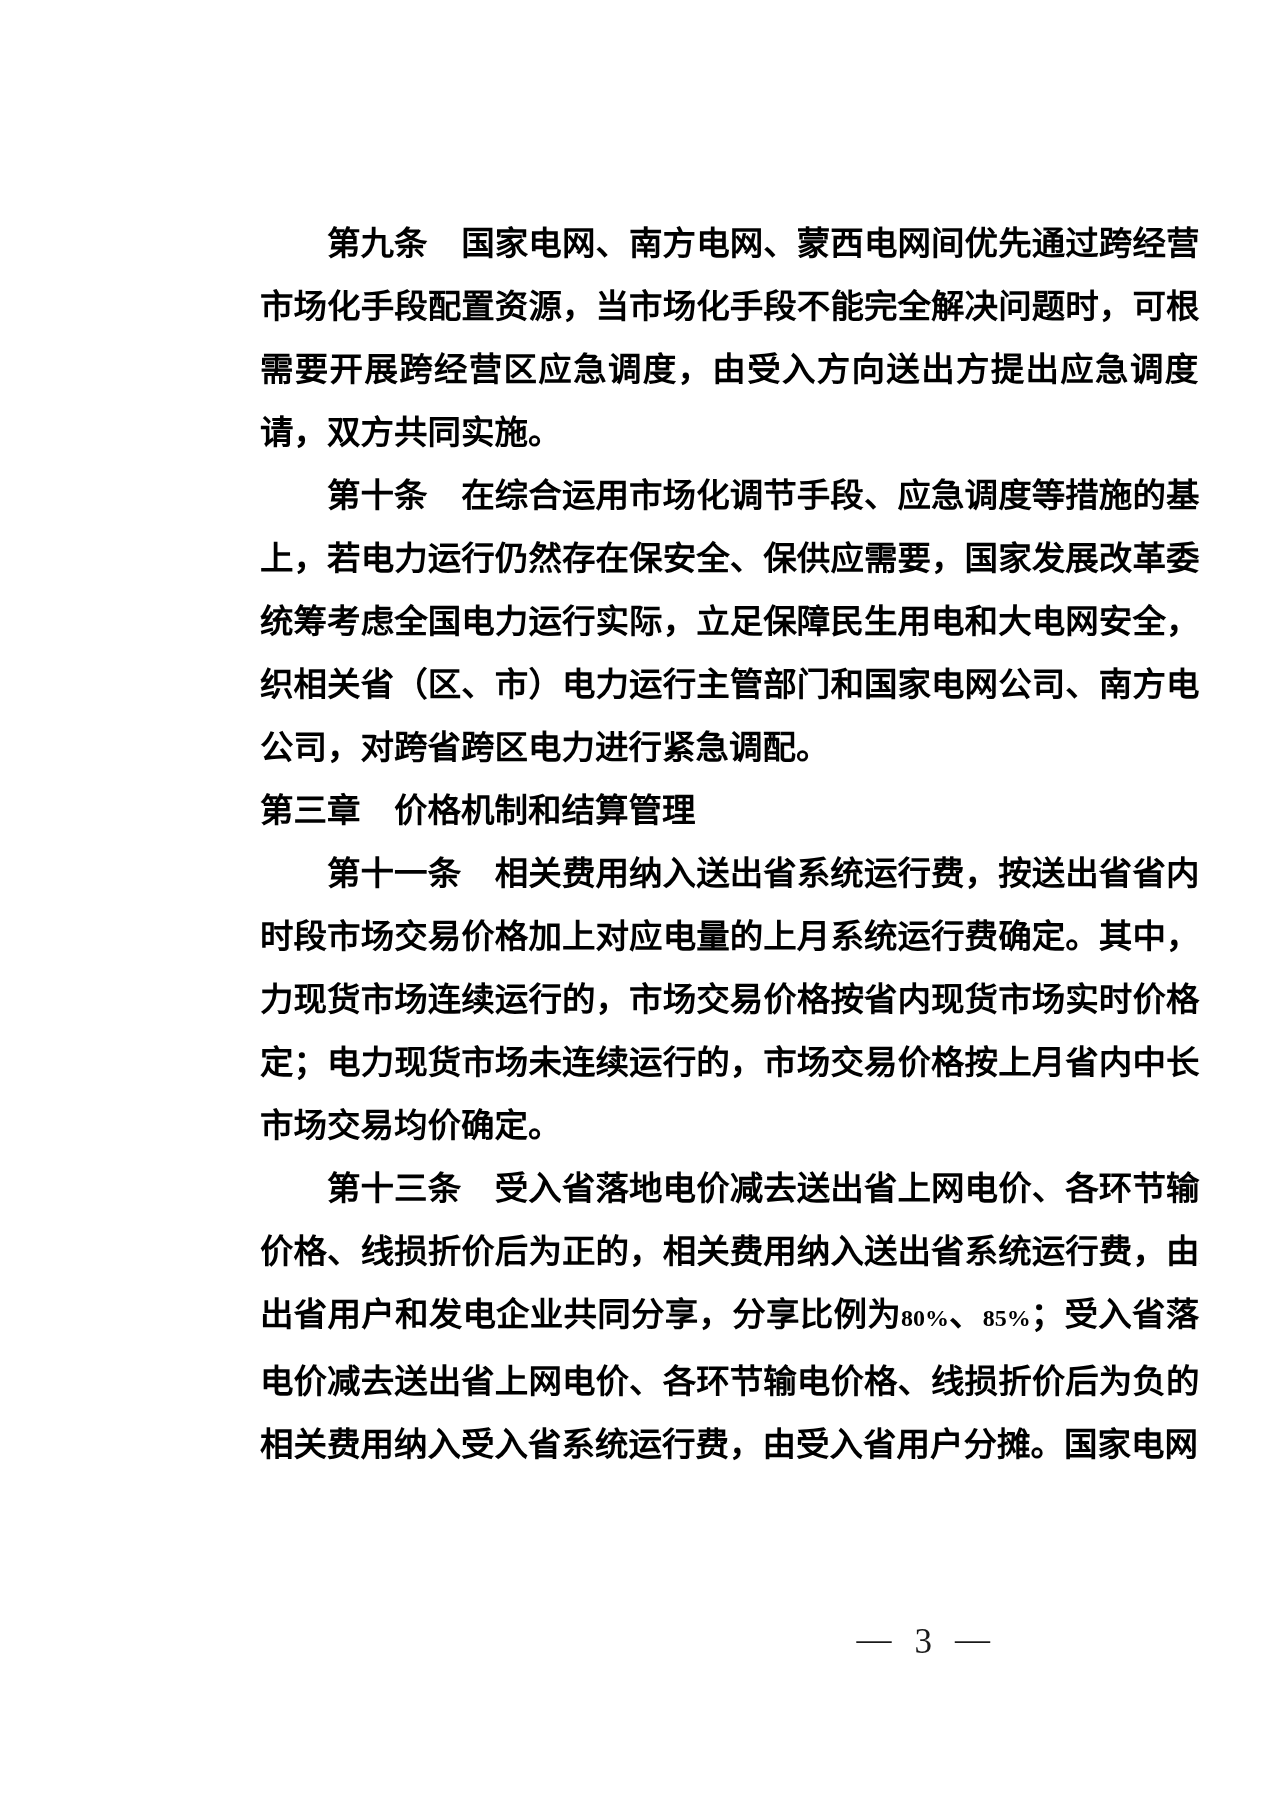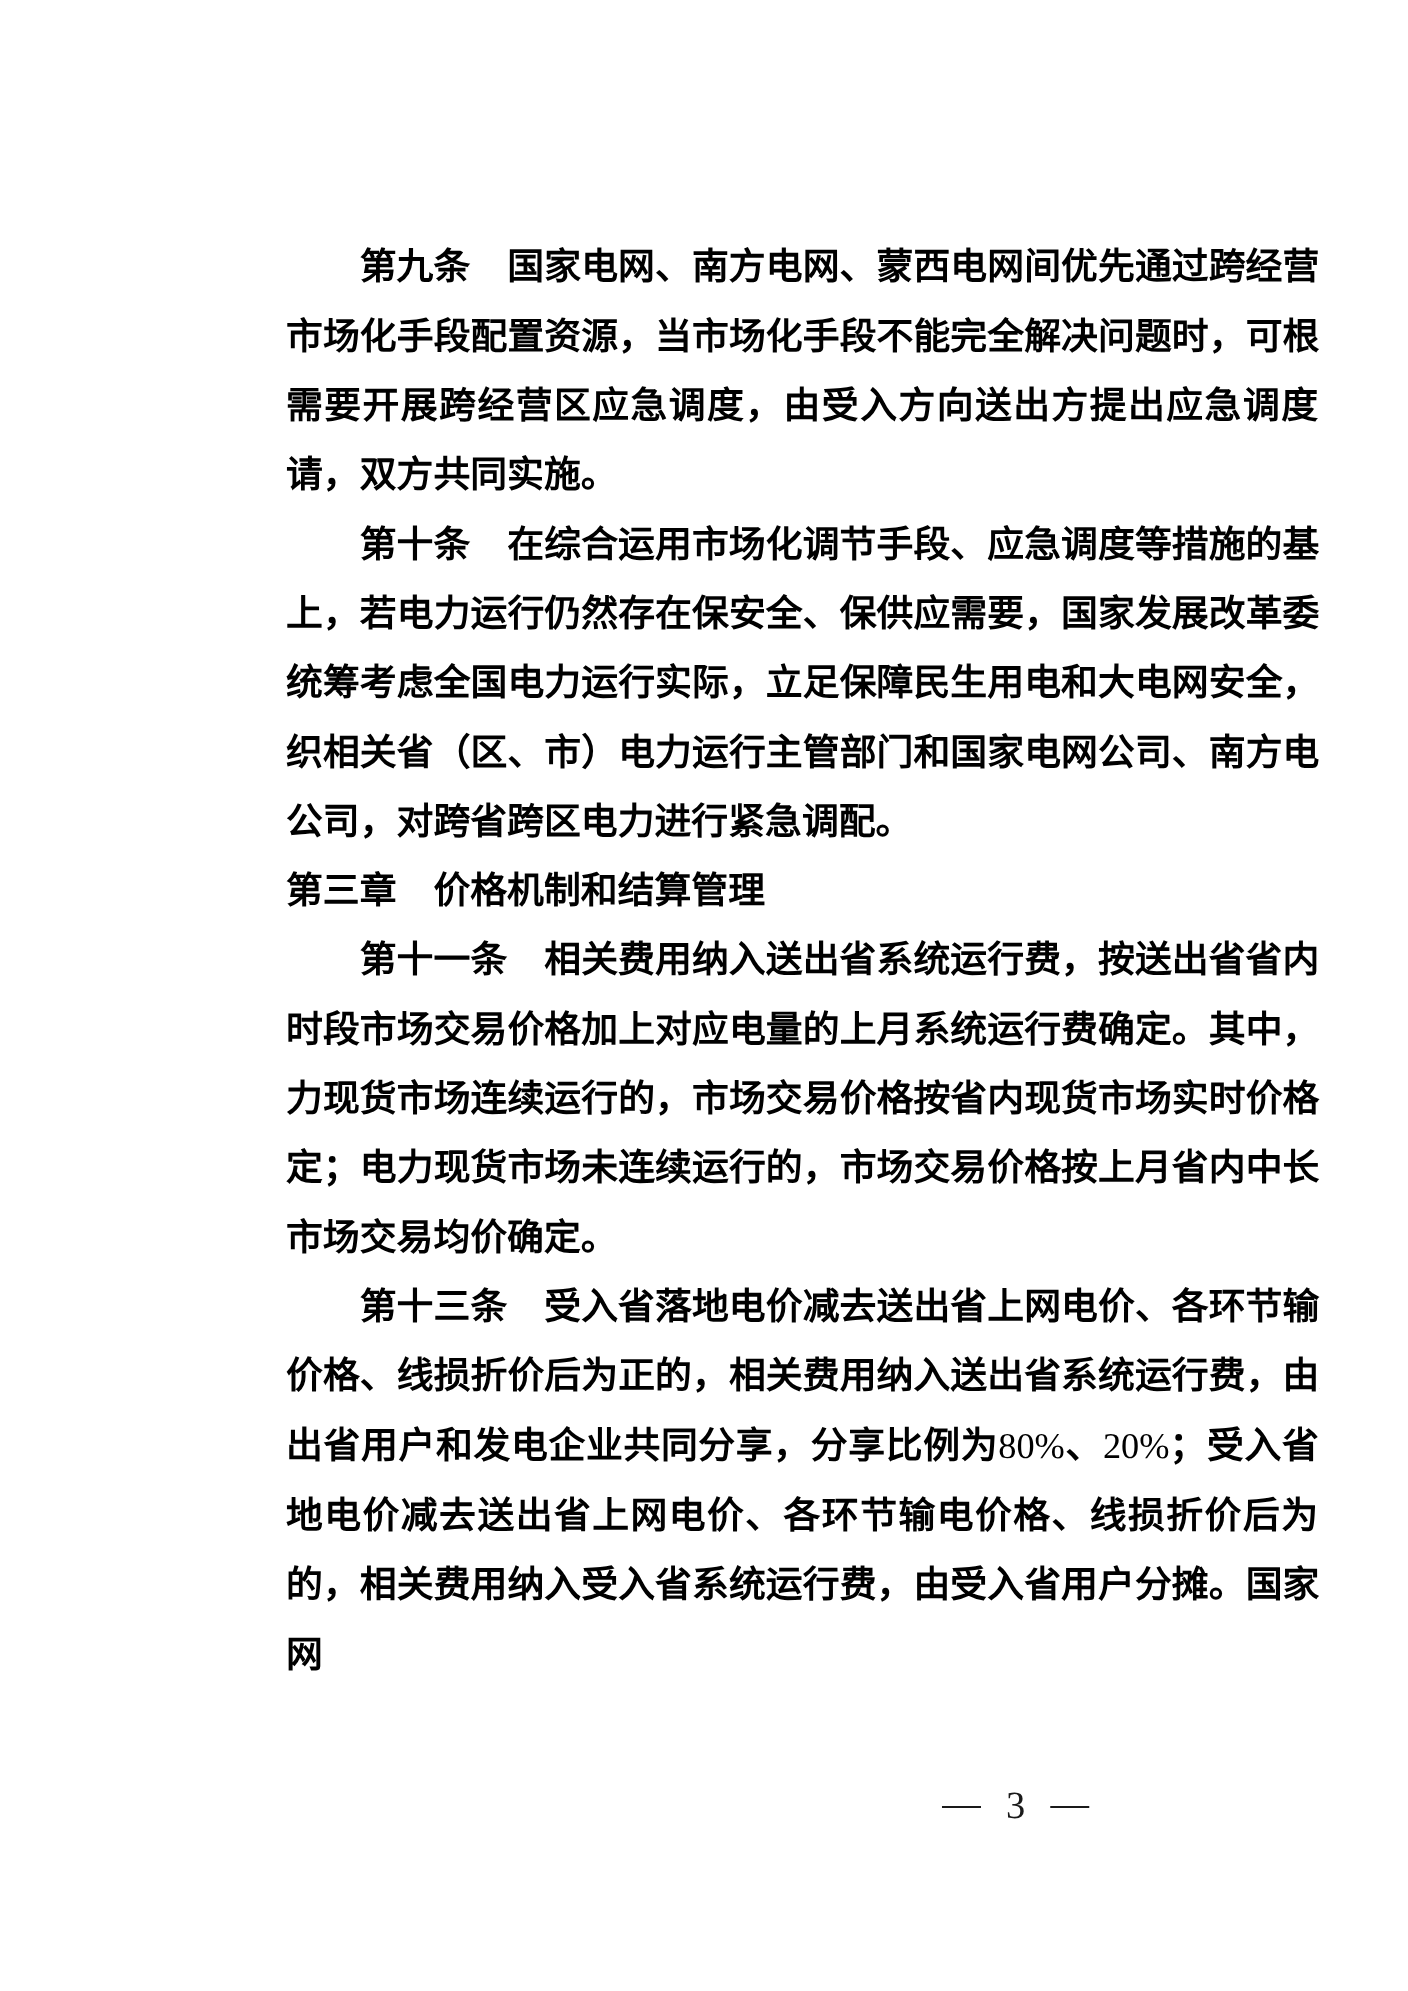--- a/index.html
+++ b/index.html
@@ -34,22 +34,22 @@
   }
   p.article {
     text-indent: 2em;
   }
   p.chapter {
     text-align: left;
     text-indent: 0;
   }
   .latin {
     font-family: "Liberation Serif", serif;
-    font-weight: 400;
-    font-size: 33px;
+    font-weight: 700;
+    font-size: 24px;
   }
   .page-footer {
     position: absolute;
     top: 1622px;
     right: 210px;
     font-family: "Liberation Serif", serif;
     font-weight: 400;
     font-size: 35px;
     line-height: 40px;
     color: #1a1a1a;
@@ -73,19 +73,19 @@
 
     <p class="article">第九条　国家电网、南方电网、蒙西电网间优先通过跨经营区市场化手段配置资源，当市场化手段不能完全解决问题时，可根据需要开展跨经营区应急调度，由受入方向送出方提出应急调度申请，双方共同实施。</p>
 
     <p class="article">第十条　在综合运用市场化调节手段、应急调度等措施的基础上，若电力运行仍然存在保安全、保供应需要，国家发展改革委可统筹考虑全国电力运行实际，立足保障民生用电和大电网安全，组织相关省（区、市）电力运行主管部门和国家电网公司、南方电网公司，对跨省跨区电力进行紧急调配。</p>
 
     <p class="chapter">第三章　价格机制和结算管理</p>
 
     <p class="article">第十一条　相关费用纳入送出省系统运行费，按送出省省内同时段市场交易价格加上对应电量的上月系统运行费确定。其中，电力现货市场连续运行的，市场交易价格按省内现货市场实时价格确定；电力现货市场未连续运行的，市场交易价格按上月省内中长期市场交易均价确定。</p>
 
 
-    <p class="article"><span>第十三条　受入省落地电价减去送出省上网电价、各环节输电价格、线损折价后为正的，相关费用纳入送出省系统运行费，由送出省用户和发电企业共同分享，分享比例为</span><span class="latin">80%</span><span>、</span><span class="latin">20%</span><span>；受入省落地电价减去送出省上网电价、各环节输电价格、线损折价后为负的，相关费用纳入受入省系统运行费，由受入省用户分摊。国家电网</span></p>
+    <p class="article"><span>第十三条　受入省落地电价减去送出省上网电价、各环节输电价格、线损折价后为正的，相关费用纳入送出省系统运行费，由送出省用户和发电企业共同分享，分享比例为</span><span class="latin">80%</span><span>、</span><span class="latin">85%</span><span>；受入省落地电价减去送出省上网电价、各环节输电价格、线损折价后为负的，相关费用纳入受入省系统运行费，由受入省用户分摊。国家电网</span></p>
 
   </div>
 
   <div class="page-footer"><span class="dash">—</span><span class="num">3</span><span class="dash">—</span></div>
 
 </div>
 
 </body></html>

